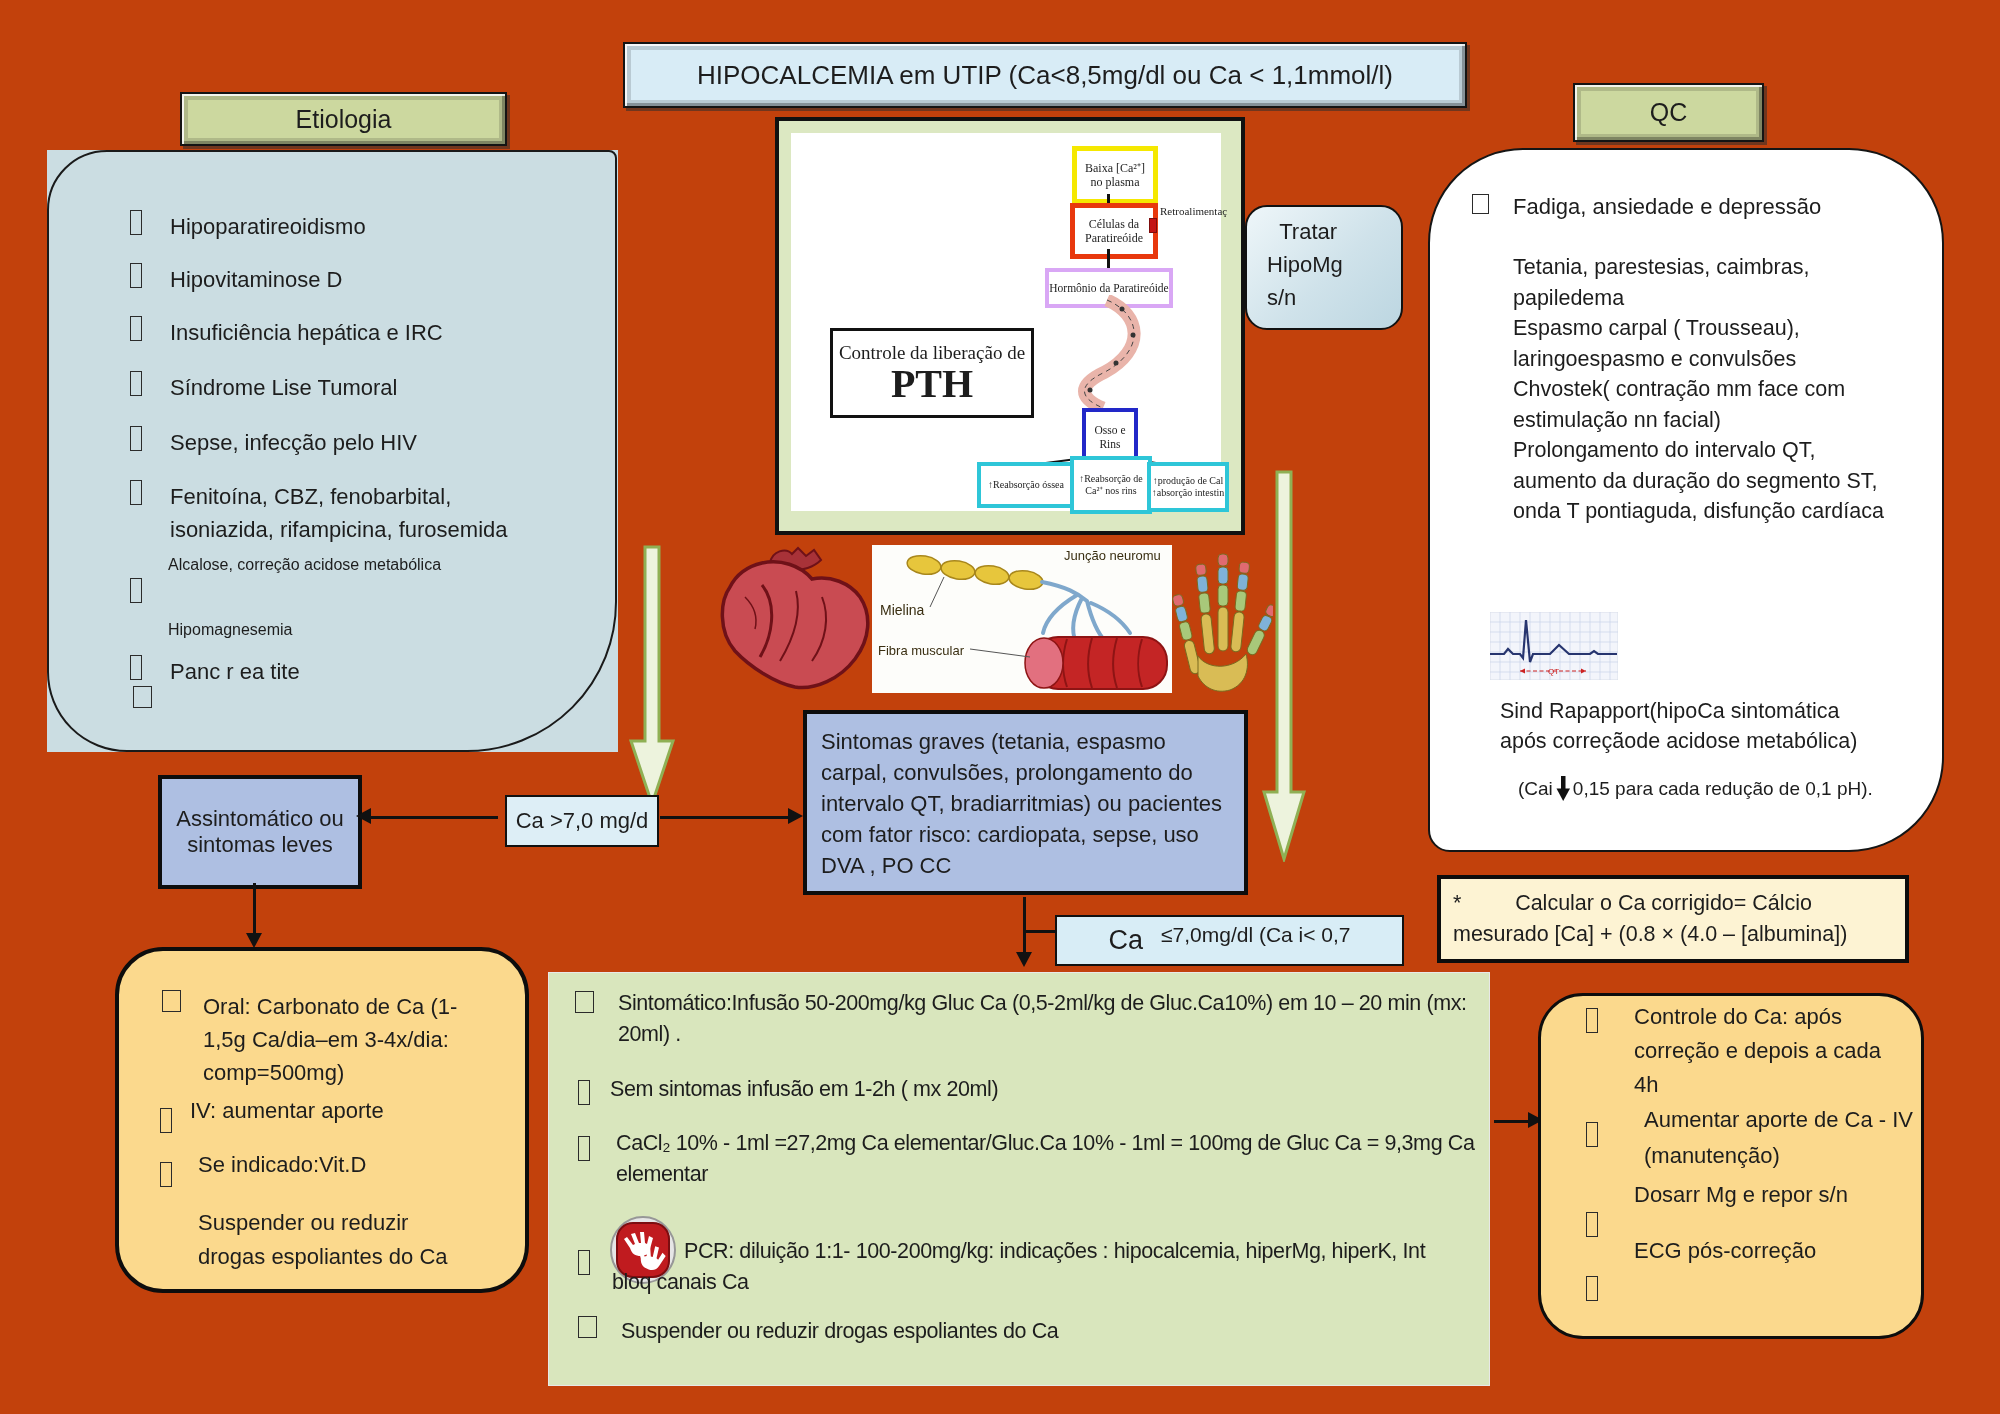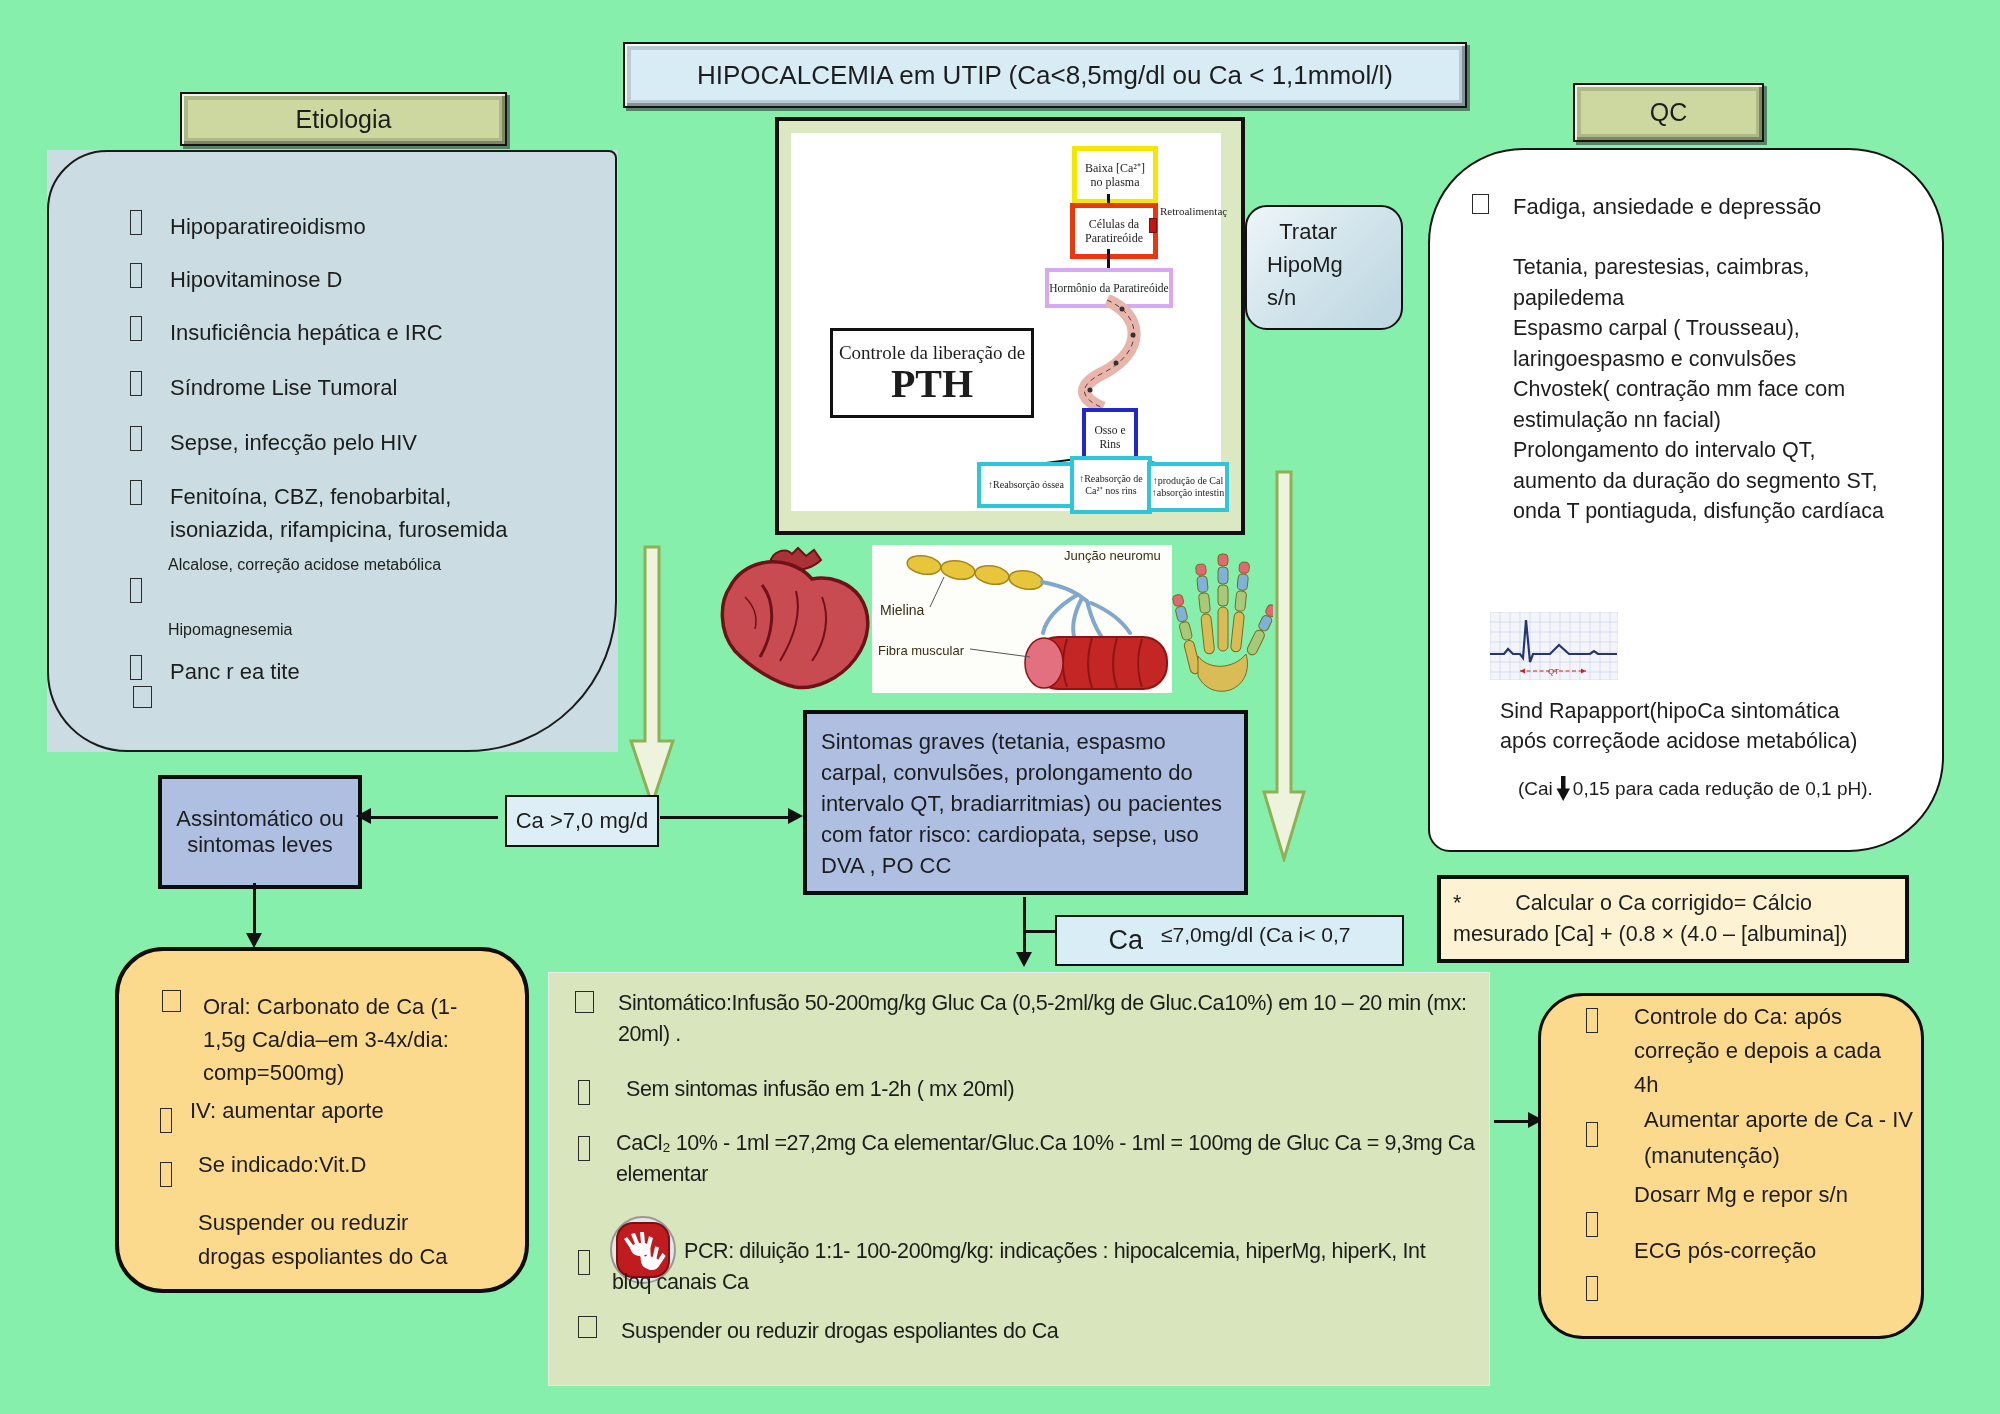--- a/index.html
+++ b/index.html
@@ -1,16 +1,16 @@
 <!DOCTYPE html>
 <html><head>
 <meta charset="utf-8">
 <style>
   html,body{margin:0;padding:0;background:#fff;}
-  #canvas{position:relative;width:2000px;height:1414px;background:#86efac;overflow:hidden;
+  #canvas{position:relative;width:2000px;height:1414px;background:#c2410c;overflow:hidden;
           font-family:"Liberation Sans",sans-serif;color:#1d1d1d;}
   .abs{position:absolute;}
   .pl{white-space:pre-line;}
   .pw{white-space:pre-wrap;}
   .ctr{display:flex;align-items:center;justify-content:center;text-align:center;}
 
   
   .bevel{position:absolute;border:2px solid #141414;display:flex;align-items:center;justify-content:center;
          box-shadow:3px 3px 0 rgba(45,45,45,.55),
                     inset 2px 2px 0 rgba(255,255,255,.85),
@@ -324,21 +324,21 @@
     <span class="bt" style="margin-top:10px;"></span>
     <span>Se indicado:Vit.D</span>
   </div>
   <div class="abs" style="left:198px;top:1206px;max-width:280px;font-size:22px;line-height:34px;">Suspender ou reduzir drogas espoliantes do Ca</div>
 
   <div id="green-box" class="abs"></div>
   <div class="row" style="left:575px;top:988px;gap:24px;">
     <span class="bs" style="margin-top:3px;"></span>
     <span class="gtxt" style="max-width:868px;">Sintomático:Infusão 50-200mg/kg Gluc Ca (0,5-2ml/kg de Gluc.Ca10%) em 10 – 20 min (mx: 20ml) .</span>
   </div>
-  <div class="row" style="left:578px;top:1074px;gap:36px;">
+  <div class="row" style="left:578px;top:1074px;gap:20px;">
     <span class="bt" style="margin-top:6px;"></span>
     <span class="gtxt">Sem sintomas infusão em 1-2h ( mx 20ml)</span>
   </div>
   <div class="row" style="left:578px;top:1128px;gap:26px;">
     <span class="bt" style="margin-top:8px;"></span>
     <span class="gtxt" style="max-width:868px;">CaCl₂ 10% - 1ml =27,2mg Ca elementar/Gluc.Ca 10% - 1ml = 100mg de Gluc Ca = 9,3mg Ca elementar</span>
   </div>
   <span class="bt abs" style="left:578px;top:1250px;"></span>
   <svg class="abs" style="left:610px;top:1216px;" width="66" height="68" viewBox="0 0 66 68">
     <ellipse cx="33" cy="34" rx="32" ry="33" fill="#e6e6e6" stroke="#979797" stroke-width="2"></ellipse>

